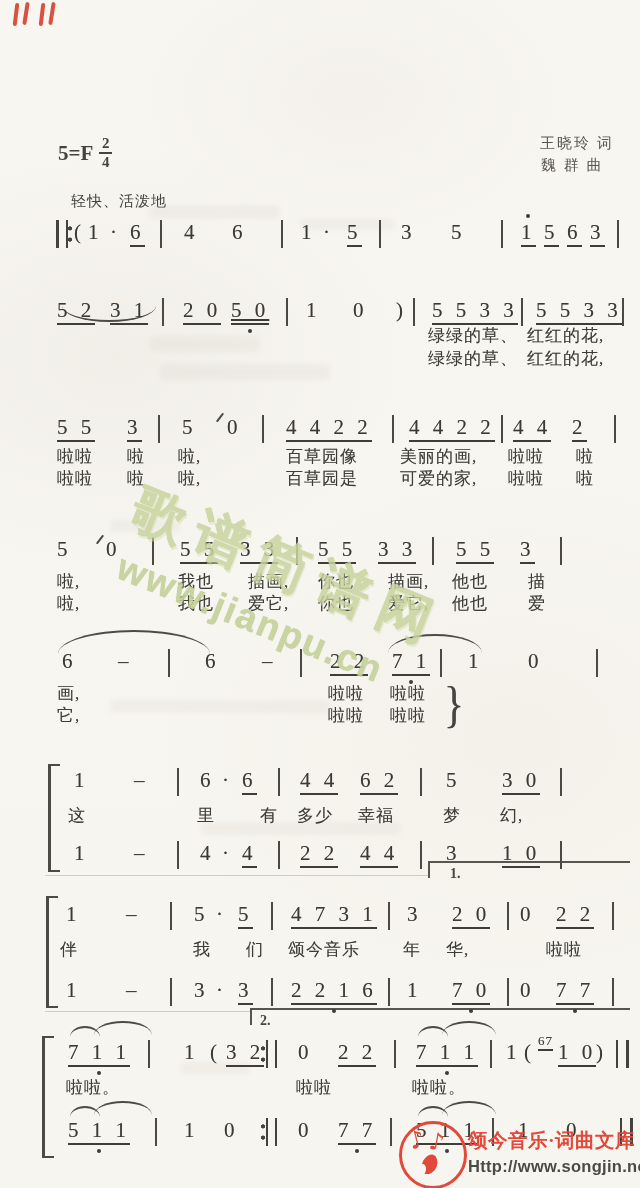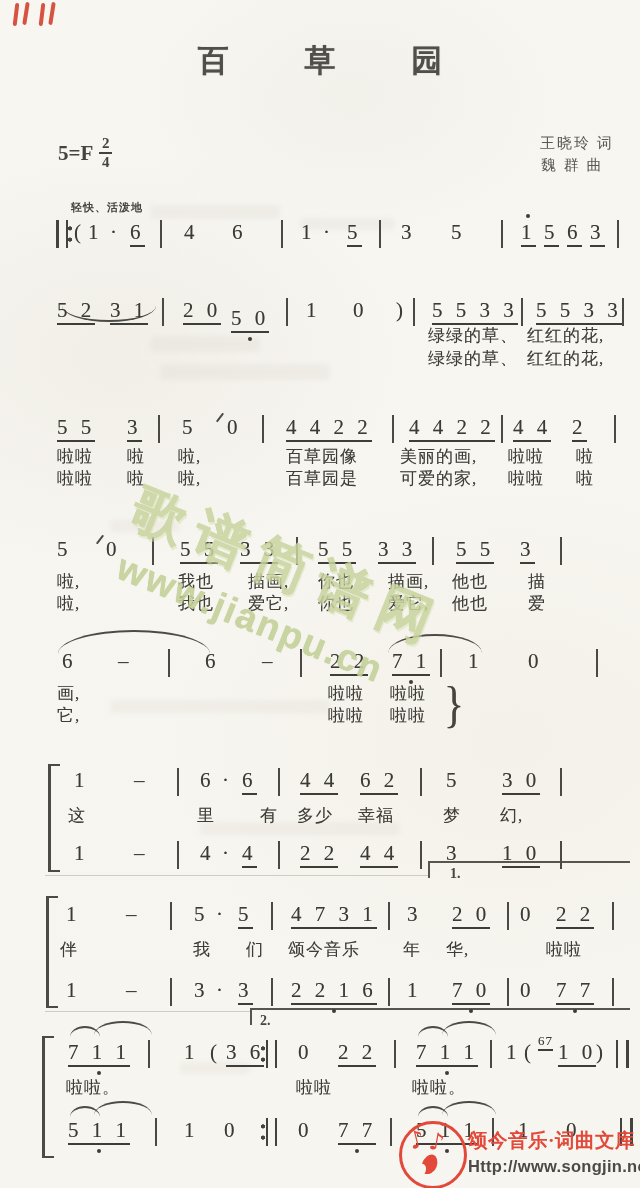--- a/index.html
+++ b/index.html
@@ -18,21 +18,21 @@
   .title{position:absolute;left:0;top:40px;width:100%;text-align:center;font-size:31px;font-weight:bold;
     letter-spacing:34px;text-indent:34px;color:#514f4a;text-shadow:0 0 1px rgba(60,58,52,.35);}
   .subtitle{position:absolute;left:237px;top:101px;font-size:17.5px;color:#4c4a44;letter-spacing:.5px;font-weight:bold;}
   .keysig{position:absolute;left:58px;top:136px;font-size:21px;font-weight:bold;color:#45433d;display:flex;align-items:center;}
   .meter{display:inline-flex;flex-direction:column;align-items:center;margin-left:6px;line-height:1;}
   .meter b{font-size:15px;font-weight:bold;}
   .meter i{display:block;width:13px;height:2px;background:#45433d;margin:1px 0;}
   .credit{position:absolute;font-size:15px;color:#59574f;letter-spacing:2px;}
   .c1{left:540px;top:134px;}
   .c2{left:541px;top:156px;}
-  .tempo{position:absolute;left:71px;top:200px;font-size:11px;font-weight:bold;color:#45443e;letter-spacing:1px;}
+  .tempo{position:absolute;left:71px;top:192px;font-size:15px;font-weight:normal;color:#45443e;letter-spacing:1px;}
   
   #score{position:absolute;left:0;top:0;width:640px;height:1188px;}
   .tok{position:absolute;white-space:pre;line-height:1;}
   .tok-n{font-size:21px;letter-spacing:4px;color:#3b3a35;text-shadow:0 0 .5px rgba(55,54,48,.4);}
   .tok-n.u{border-bottom:2px solid #3e3d38;padding-bottom:2px;}
   .tok-n.tiny{font-size:13px;letter-spacing:1px;}
   .tok-n.brace{font-size:50px;color:#45443e;transform:scaleX(.85);letter-spacing:0;}
   .tok-bar{width:2px;height:28px;background:#4b4944;margin-top:-2px;}
   .tok-repstart{width:7px;height:28px;margin-top:-2px;border-left:3px solid #43423c;border-right:2px solid #43423c;}
   .tok-repstart:after{content:"";position:absolute;left:9px;top:6px;width:4px;height:16px;
@@ -92,21 +92,20 @@
   <div class="ghost" style="left:200px;top:822px;width:200px;height:13px;"></div>
   <div class="ghost" style="left:180px;top:1062px;width:70px;height:12px;"></div>
 
   <div>
     <span class="rmark" style="left:14px;top:3px;transform:rotate(7deg);"></span>
     <span class="rmark" style="left:24px;top:2px;transform:rotate(9deg);"></span>
     <span class="rmark" style="left:40px;top:3px;transform:rotate(7deg);"></span>
     <span class="rmark" style="left:50px;top:2px;transform:rotate(9deg);"></span>
   </div>
 
-  <div class="title">百 草 园</div>
   <div class="keysig">
     <span>5=F</span>
     <span class="meter">
       <b>2</b>
       <i></i>
       <b>4</b>
     </span>
   </div>
   <div class="credit c1">王晓玲 词</div>
   <div class="credit c2">魏 群 曲</div>
@@ -162,21 +161,21 @@
       <div class="tok tok-bar" style="left: 501px; top: 222px;"></div>
       <div class="tok tok-n u" style="left: 521px; top: 222px;">1<i class="dot hi"></i></div>
       <div class="tok tok-n u" style="left: 544px; top: 222px;">5</div>
       <div class="tok tok-n u" style="left: 567px; top: 222px;">6</div>
       <div class="tok tok-n u" style="left: 590px; top: 222px;">3</div>
       <div class="tok tok-bar" style="left: 617px; top: 222px;"></div>
       <div class="tok tok-n u" style="left: 57px; top: 300px;">5 2</div>
       <div class="tok tok-n u" style="left: 110px; top: 300px;">3 1</div>
       <div class="tok tok-bar" style="left: 162px; top: 300px;"></div>
       <div class="tok tok-n u" style="left: 183px; top: 300px;">2 0</div>
-      <div class="tok tok-n u" style="left: 231px; top: 308px;">5 0<i class="dot lo"></i></div>
+      <div class="tok tok-n u" style="left: 231px; top: 300px; text-decoration: underline;">5 0<i class="dot lo"></i></div>
       <div class="tok tok-bar" style="left: 286px; top: 300px;"></div>
       <div class="tok tok-n" style="left: 306px; top: 300px;">1</div>
       <div class="tok tok-n" style="left: 353px; top: 300px;">0</div>
       <div class="tok tok-n" style="left: 396px; top: 300px;">)</div>
       <div class="tok tok-bar" style="left: 413px; top: 300px;"></div>
       <div class="tok tok-n u" style="left: 432px; top: 300px;">5 5 3 3</div>
       <div class="tok tok-bar" style="left: 521px; top: 300px;"></div>
       <div class="tok tok-n u" style="left: 536px; top: 300px;">5 5 3 3</div>
       <div class="tok tok-bar" style="left: 622px; top: 300px;"></div>
       <div class="lyric" style="left: 428px; top: 326px;">绿绿的草、</div>
@@ -322,21 +321,21 @@
       <div class="tok tok-n" style="left: 407px; top: 980px;">1</div>
       <div class="tok tok-n u" style="left: 452px; top: 980px;">7 0<i class="dot lo"></i></div>
       <div class="tok tok-bar" style="left: 507px; top: 980px;"></div>
       <div class="tok tok-n" style="left: 520px; top: 980px;">0</div>
       <div class="tok tok-n u" style="left: 556px; top: 980px;">7 7<i class="dot lo"></i></div>
       <div class="tok tok-bar" style="left: 612px; top: 980px;"></div>
       <div class="tok tok-n u" style="left: 68px; top: 1042px;">7 1 1<i class="dot lo"></i></div>
       <div class="tok tok-bar" style="left: 148px; top: 1042px;"></div>
       <div class="tok tok-n" style="left: 184px; top: 1042px;">1</div>
       <div class="tok tok-n" style="left: 210px; top: 1042px;">(</div>
-      <div class="tok tok-n u" style="left: 226px; top: 1042px;">3 6</div>
+      <div class="tok tok-n u" style="left: 226px; top: 1042px;">3 2</div>
       <div class="tok tok-repend" style="left: 266px; top: 1042px;"></div>
       <div class="tok tok-n" style="left: 298px; top: 1042px;">0</div>
       <div class="tok tok-n u" style="left: 338px; top: 1042px;">2 2</div>
       <div class="tok tok-bar" style="left: 394px; top: 1042px;"></div>
       <div class="tok tok-n u" style="left: 416px; top: 1042px;">7 1 1<i class="dot lo"></i></div>
       <div class="tok tok-bar" style="left: 490px; top: 1042px;"></div>
       <div class="tok tok-n" style="left: 506px; top: 1042px;">1</div>
       <div class="tok tok-n" style="left: 524px; top: 1042px;">(</div>
       <div class="tok tok-n u tiny" style="left: 538px; top: 1034px;">67</div>
       <div class="tok tok-n u" style="left: 558px; top: 1042px;">1 0</div>

